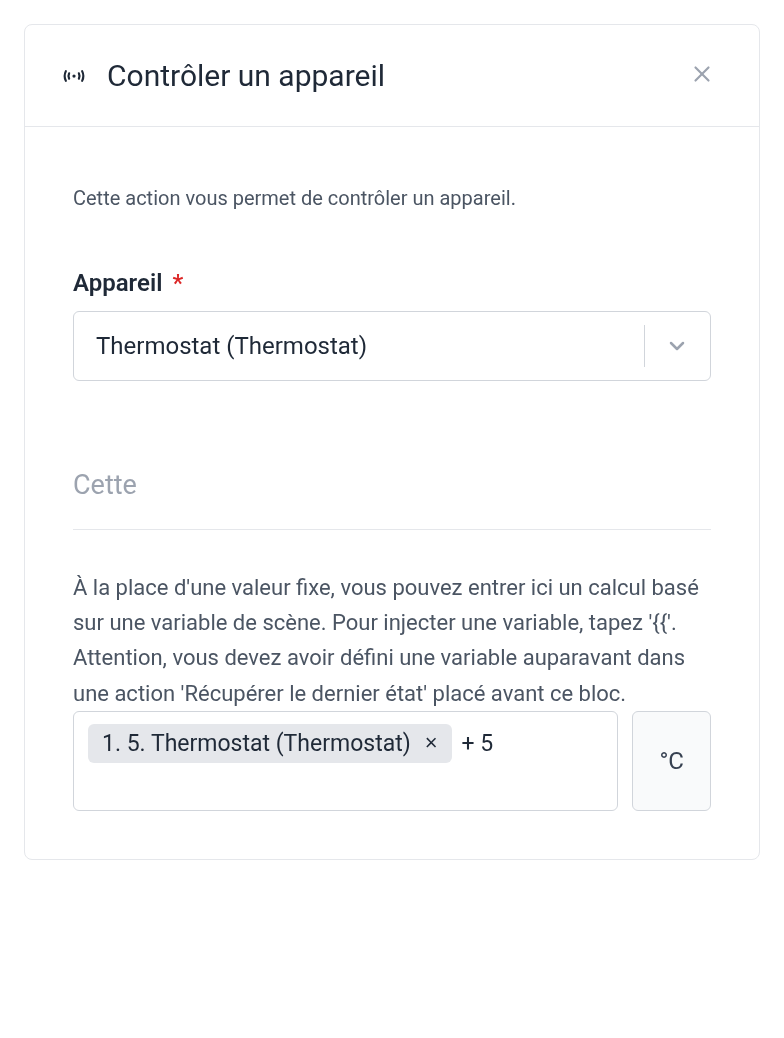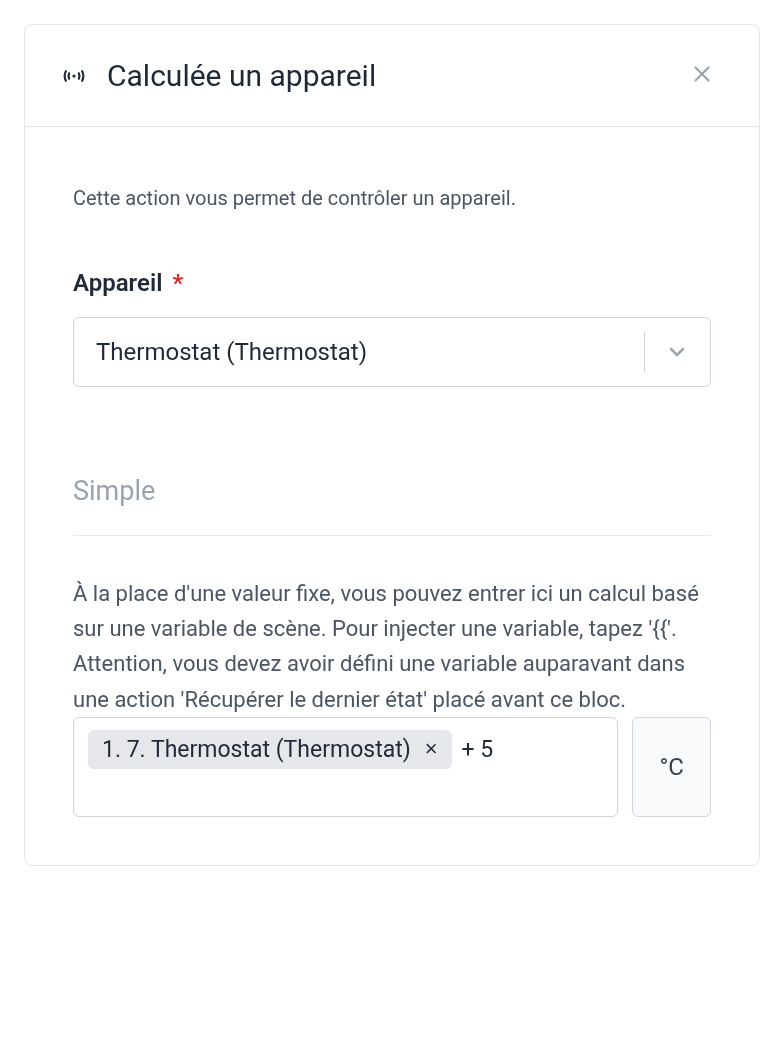--- a/index.html
+++ b/index.html
@@ -55,21 +55,21 @@
     .desc {
       font-size: 20px;
       color: #4b5563;
       line-height: 1.5;
       margin-bottom: 56px;
     }
     .field-label {
       font-size: 24px;
       font-weight: 600;
       color: #1f2937;
-      margin-bottom: 20px;
+      margin-bottom: 14px;
       display: block;
     }
     .required-star {
       color: #dc2626;
       margin-left: 4px;
     }
     .select-wrap {
       position: relative;
       margin-bottom: 88px;
     }
@@ -191,21 +191,21 @@
     <div class="header-left">
       <span class="broadcast-icon">
         <svg width="26" height="26" viewBox="0 0 24 24" fill="none" stroke="currentColor" stroke-width="2" stroke-linecap="round" stroke-linejoin="round">
           <circle cx="12" cy="12" r="1.5" fill="currentColor" stroke="none"></circle>
           <path d="M7.5 9.5a6 6 0 0 0 0 5"></path>
           <path d="M16.5 9.5a6 6 0 0 1 0 5"></path>
           <path d="M4.5 7.5a10 10 0 0 0 0 9"></path>
           <path d="M19.5 7.5a10 10 0 0 1 0 9"></path>
         </svg>
       </span>
-      <span class="card-title">Calculée un appareil</span>
+      <span class="card-title">Contrôler un appareil</span>
     </div>
     <button class="close-btn">
       <span>
         <svg width="26" height="26" viewBox="0 0 24 24" fill="none" stroke="currentColor" stroke-width="2" stroke-linecap="round">
           <line x1="6" y1="6" x2="18" y2="18"></line>
           <line x1="18" y1="6" x2="6" y2="18"></line>
         </svg>
       </span>
     </button>
   </div>
@@ -222,29 +222,29 @@
       <div class="select-input">Thermostat (Thermostat)</div>
       <div class="select-divider"></div>
       <span class="select-chevron">
         <svg width="24" height="24" viewBox="0 0 24 24" fill="none" stroke="currentColor" stroke-width="2.5" stroke-linecap="round" stroke-linejoin="round">
           <polyline points="6 9 12 15 18 9"></polyline>
         </svg>
       </span>
     </div>
 
     <div class="tabs">
-      <button class="tab inactive">Simple</button>
+      <button class="tab inactive">Cette</button>
     </div>
 
     <p class="help-text">À la place d'une valeur fixe, vous pouvez entrer ici un calcul basé sur une variable de scène. Pour injecter une variable, tapez '{{'. Attention, vous devez avoir défini une variable auparavant dans une action 'Récupérer le dernier état' placé avant ce bloc.</p>
 
     <div class="expr-row">
       <div class="expr-input">
         <span class="chip">
-          <span>1. 7. Thermostat (Thermostat)</span>
+          <span>1. 5. Thermostat (Thermostat)</span>
           <button class="chip-remove">×</button>
         </span>
         <span class="expr-text">+ 5</span>
       </div>
       <div class="unit-box">°C</div>
     </div>
   </div>
 </div>
 
 </body></html>

